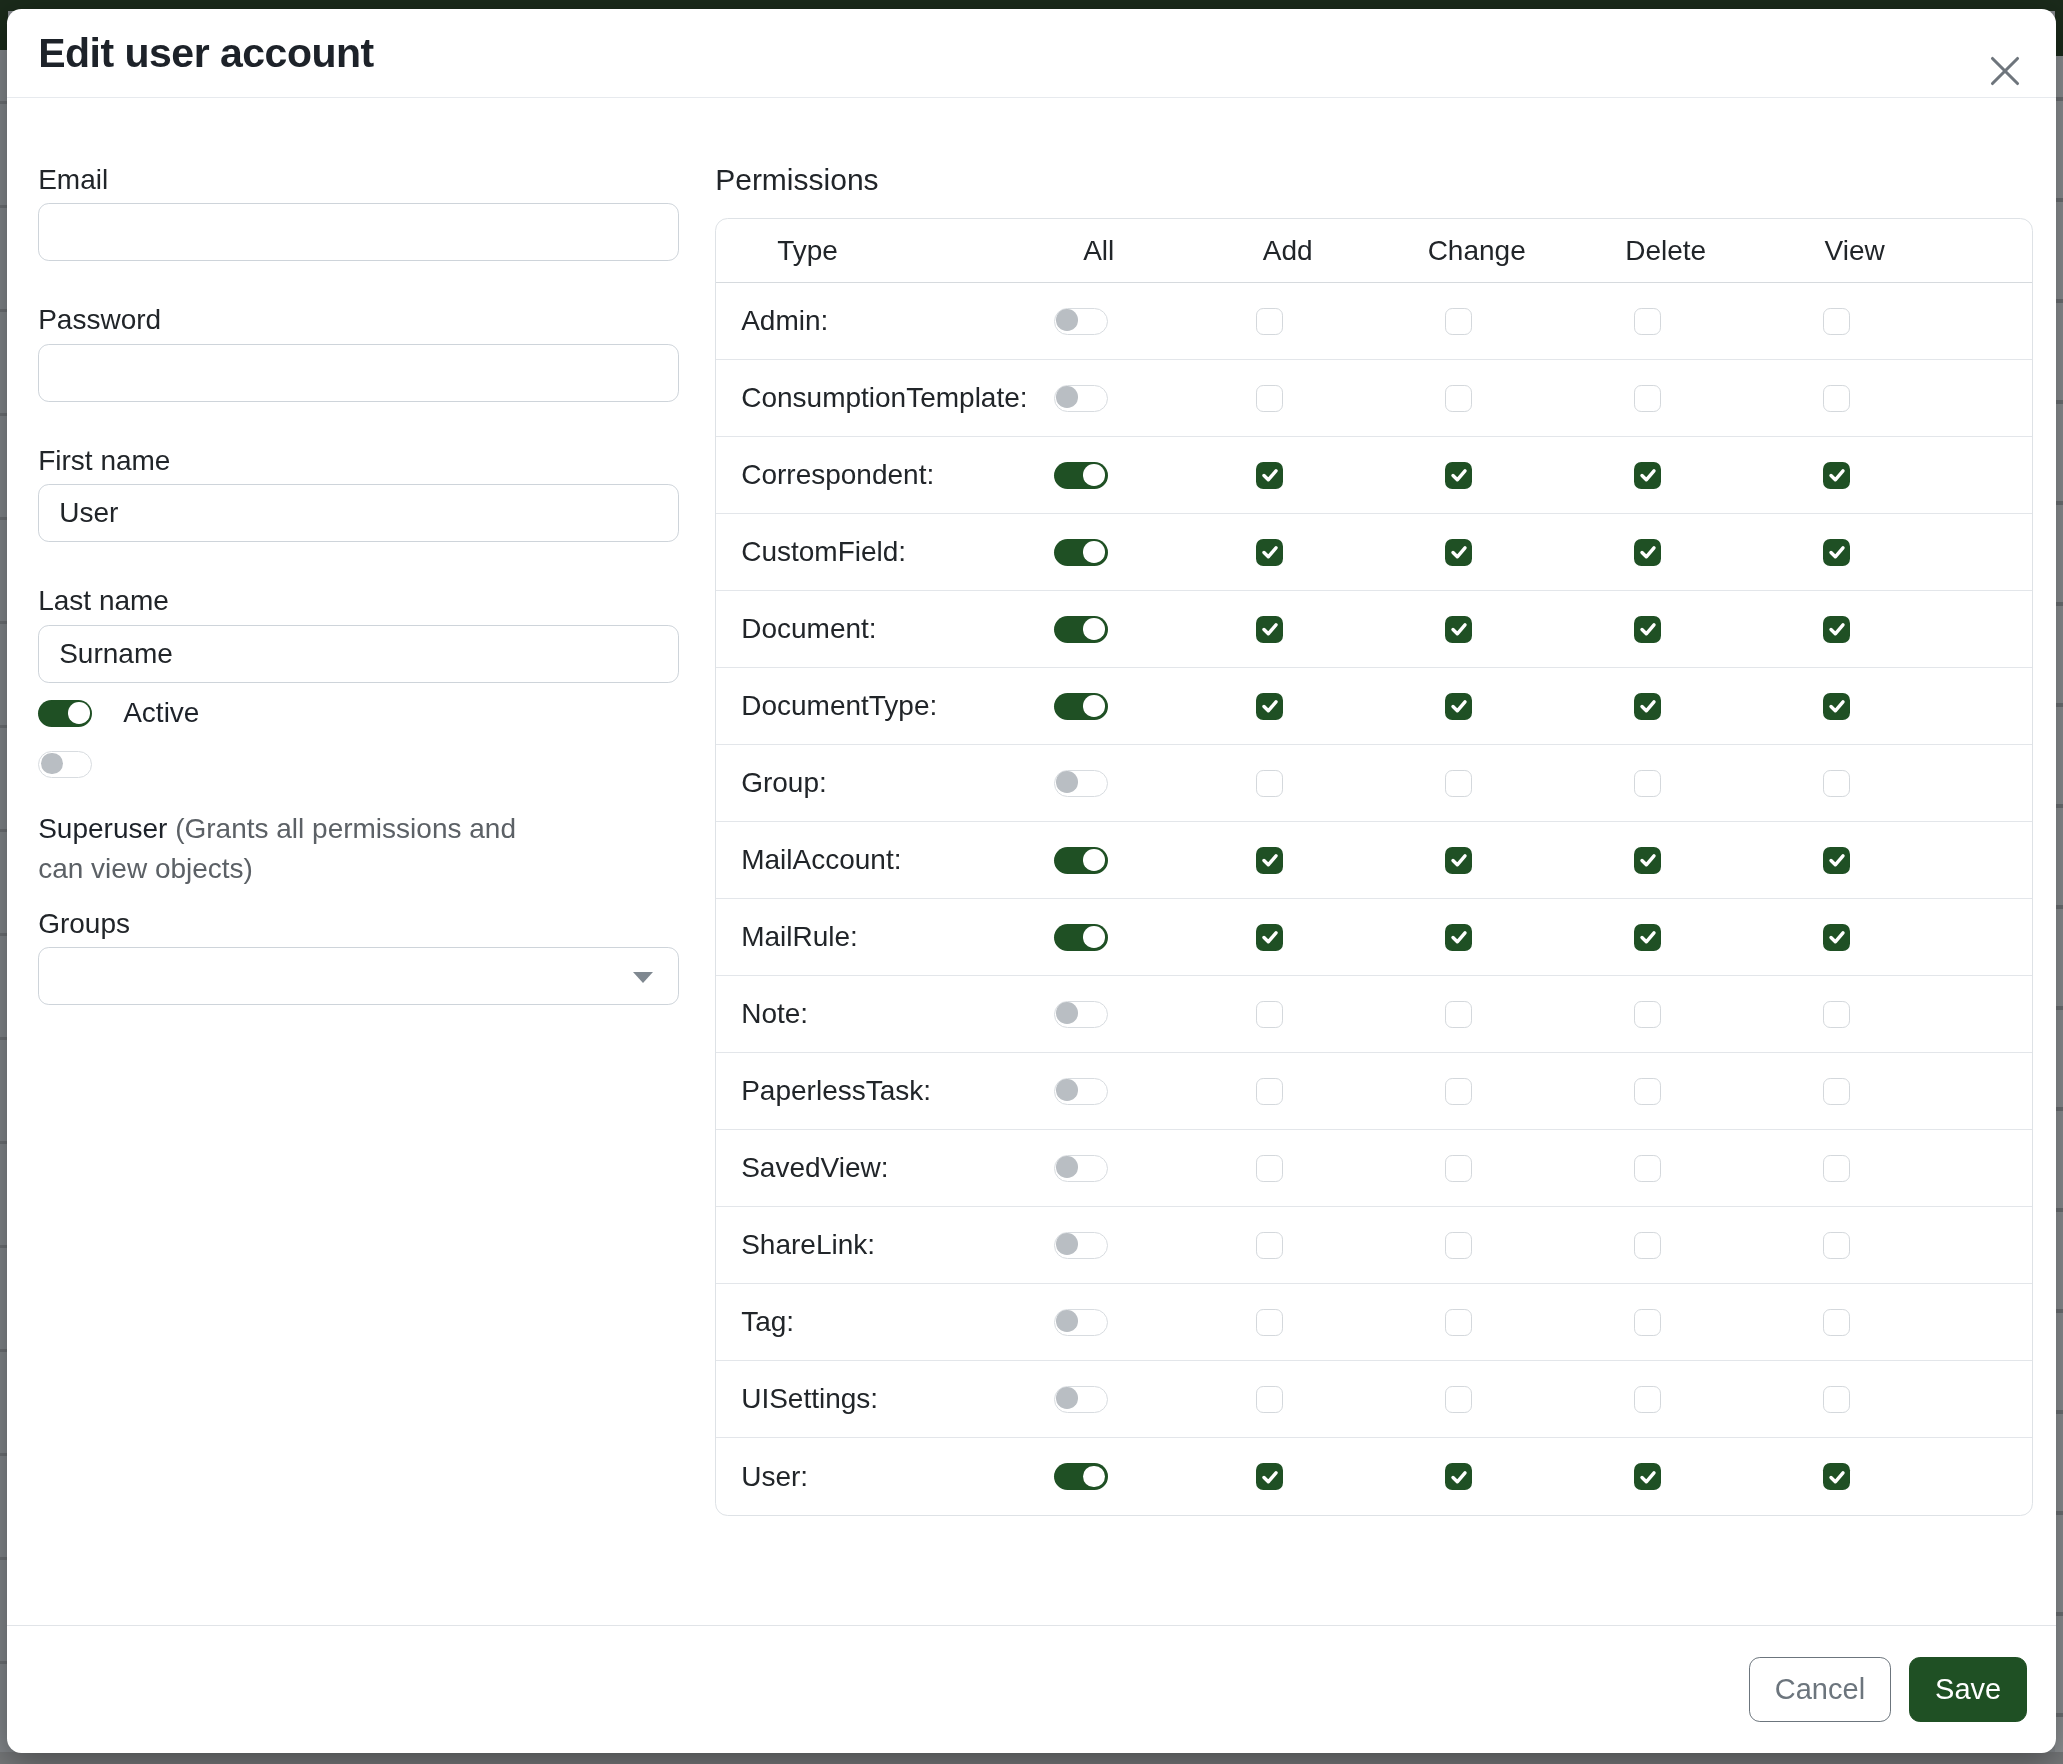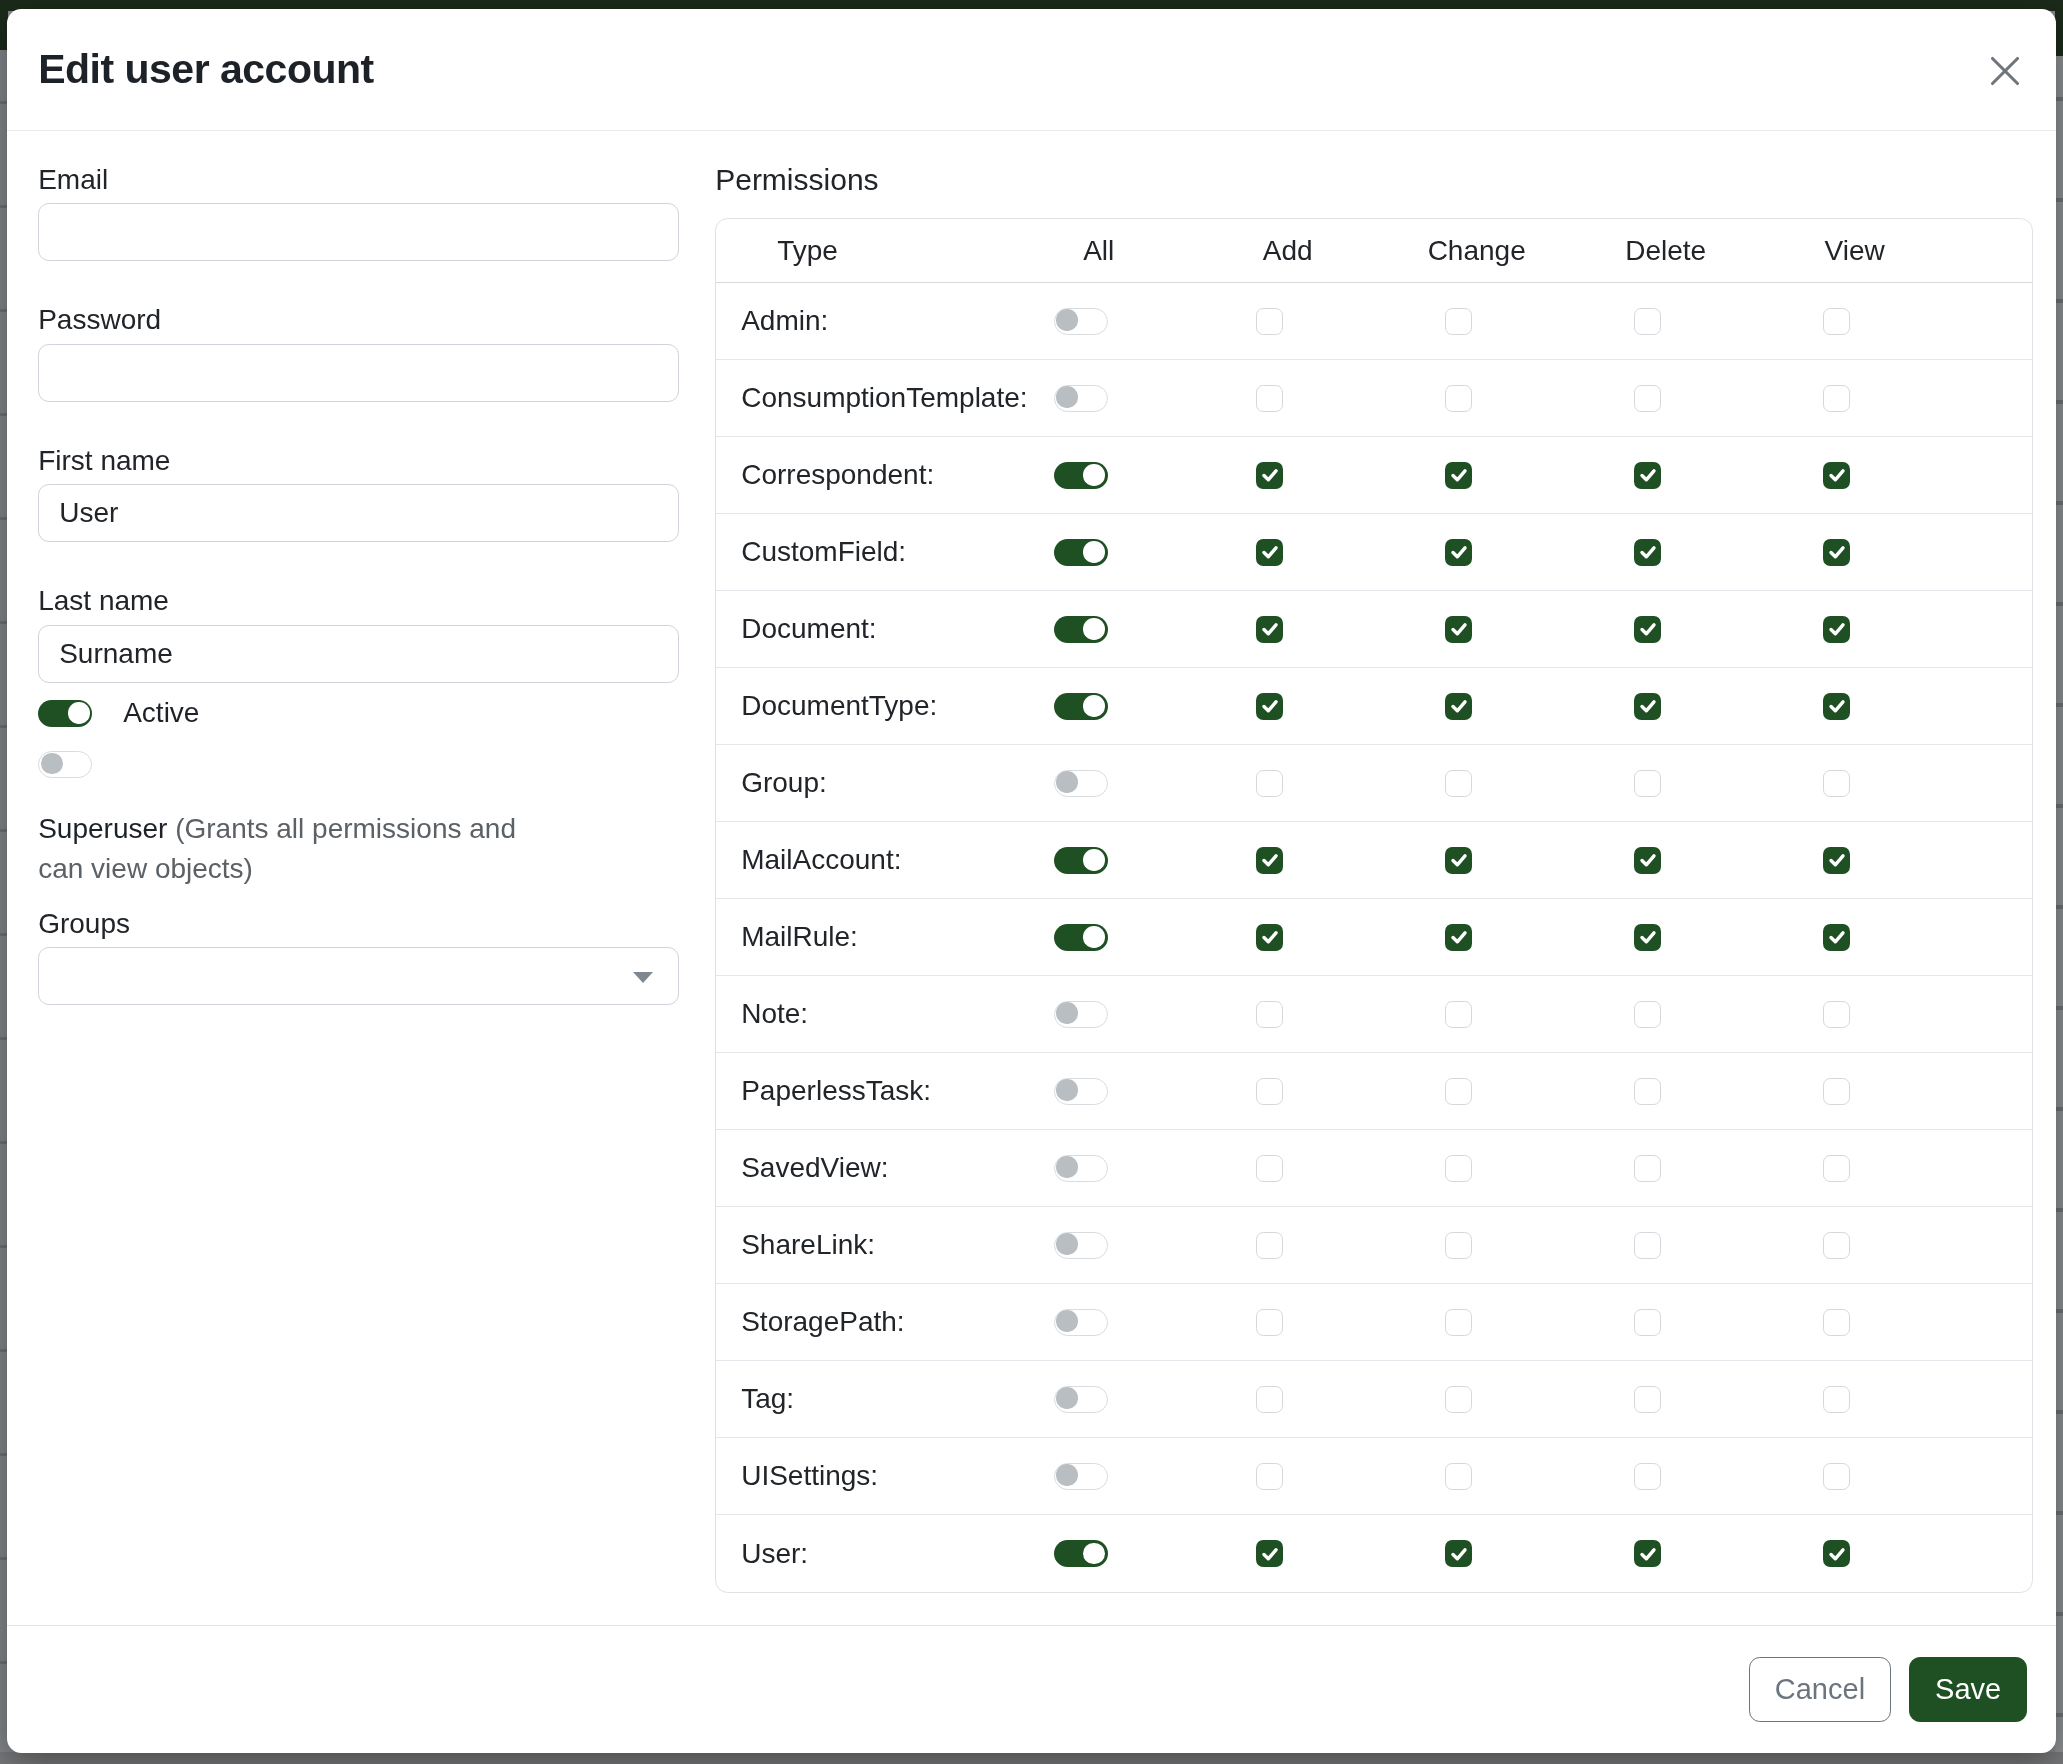--- a/index.html
+++ b/index.html
@@ -22,21 +22,21 @@
   .bd-bottom{ position:absolute; left:0; bottom:0; width:100%; height:11.7px; background:#77797b; }
 
   
   .modal {
     position:absolute; left:7.2px; top:9px; width:2049px; height:1744px;
     background:#fff; border-radius:14.4px;
     box-shadow:0 9px 36px rgba(0,0,0,.4);
   }
 
   .modal-header {
-    position:relative; height:122px;
+    position:relative; height:89px;
     display:flex; align-items:center;
     padding:0 29px 0 31px;
     border-bottom:1.8px solid #e7eaee;
   }
   .modal-title { font-size:41px; font-weight:600; color:#1d2229; letter-spacing:-0.5px; }
   .close-btn {
     position:absolute; right:31px; top:43px;
     width:40px; height:40px;
     background:none; border:none; cursor:pointer;
     display:flex; align-items:center; justify-content:center;
@@ -599,42 +599,20 @@
               <div class="checkbox"></div>
             </div>
         <div class="perm-cell">
               <div class="checkbox"></div>
             </div>
         <div class="perm-cell">
               <div class="checkbox"></div>
             </div>
       </div>
 
-      <div class="perm-grid-row perm-row">
-        <div class="perm-cell type">
-              <span>StoragePath:</span>
-            </div>
-        <div class="perm-cell">
-              <div class="switch off">
-                <div class="knob"></div>
-              </div>
-            </div>
-        <div class="perm-cell">
-              <div class="checkbox"></div>
-            </div>
-        <div class="perm-cell">
-              <div class="checkbox"></div>
-            </div>
-        <div class="perm-cell">
-              <div class="checkbox"></div>
-            </div>
-        <div class="perm-cell">
-              <div class="checkbox"></div>
-            </div>
-      </div>
 
       <div class="perm-grid-row perm-row">
         <div class="perm-cell type">
               <span>Tag:</span>
             </div>
         <div class="perm-cell">
               <div class="switch off">
                 <div class="knob"></div>
               </div>
             </div>

